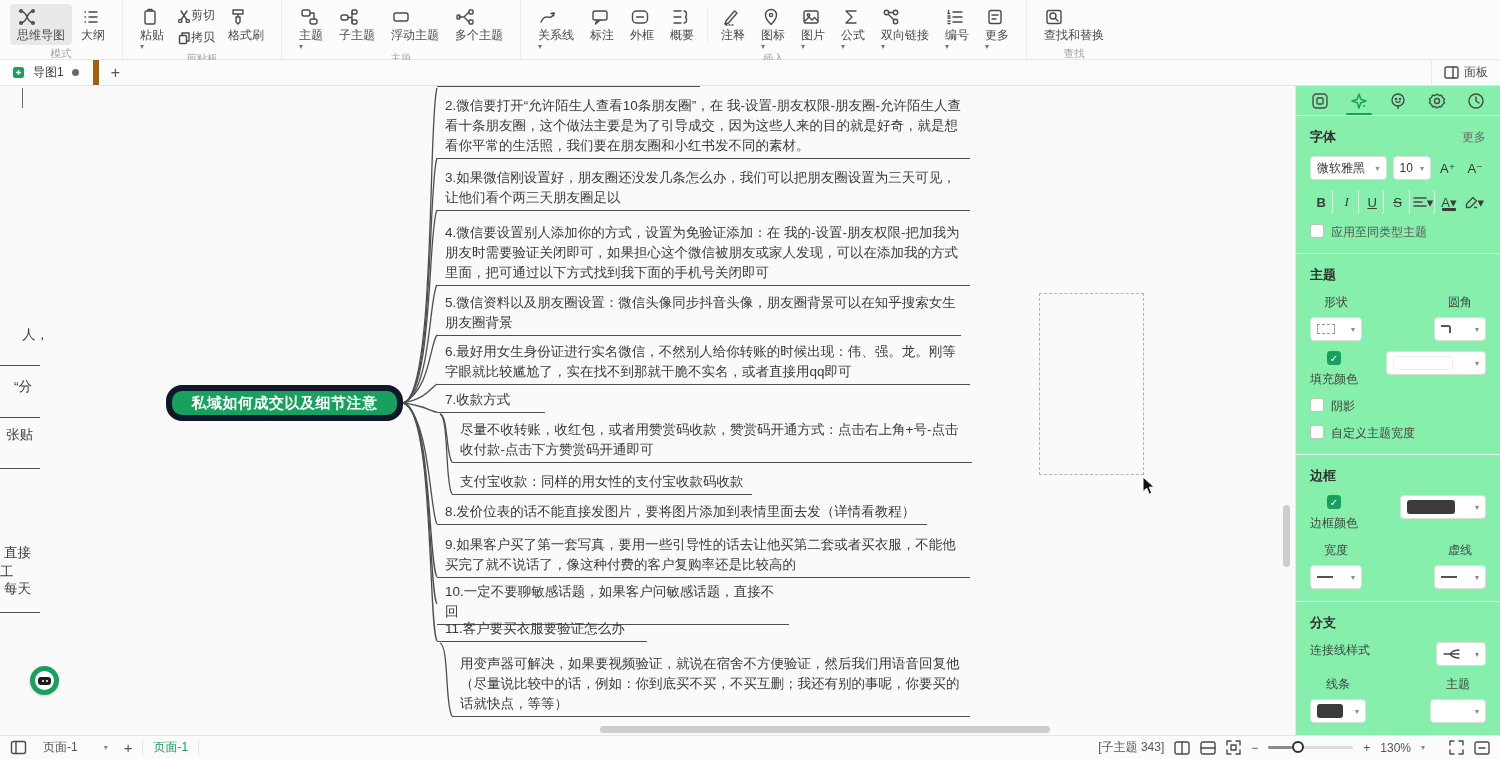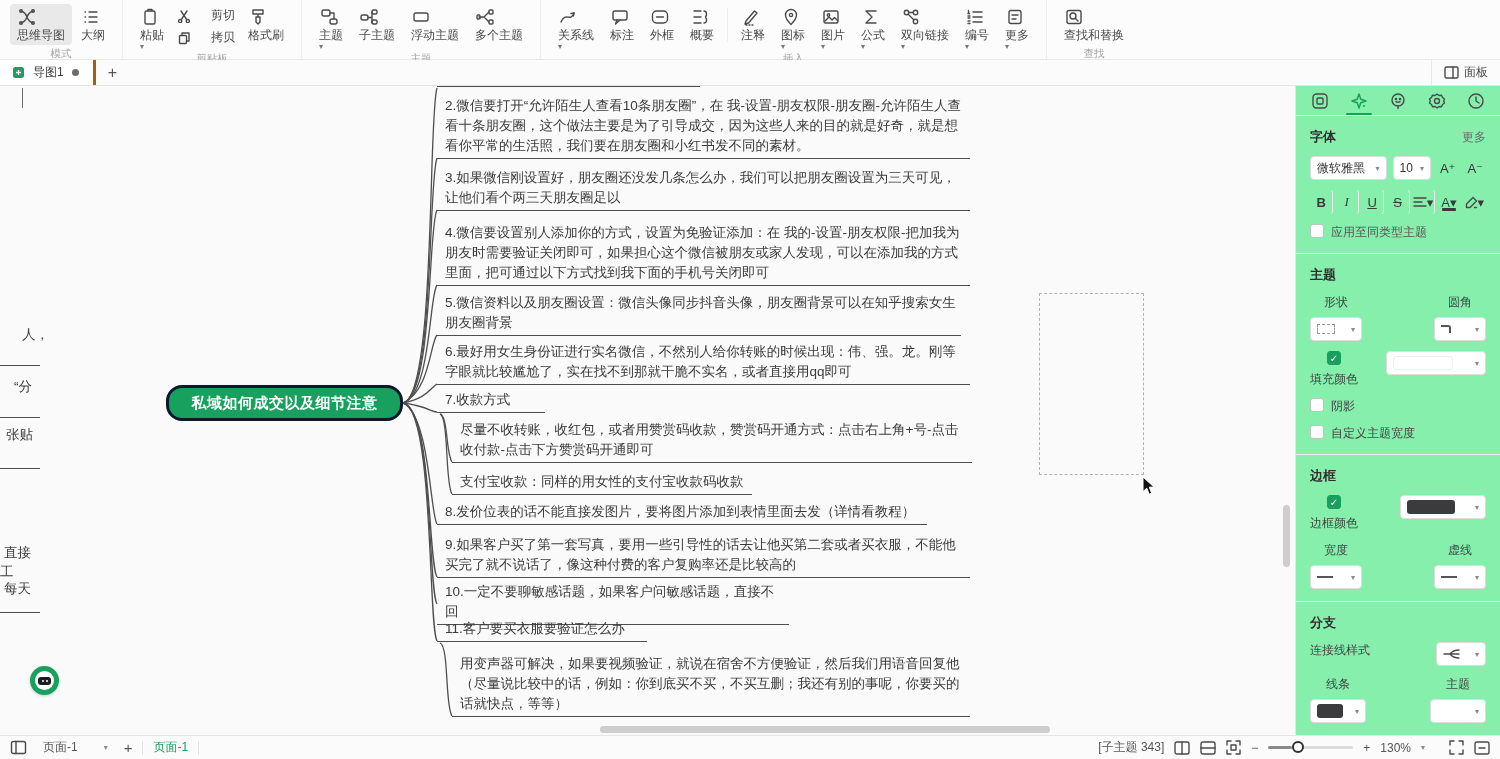--- a/index.html
+++ b/index.html
@@ -11,33 +11,33 @@
   
   .toolbar { position:absolute; top:0; left:0; width:1500px; height:60px; background:#fcfcfc; border-bottom:1px solid #e7e7e7; display:flex; }
   .tgroup { display:flex; flex-direction:column; align-items:center; padding:0 10px; position:relative; }
   .tgroup + .tgroup { border-left:1px solid #ededed; }
   .tgroup .trow { display:flex; align-items:flex-start; gap:2px; flex:1; padding-top:4px; }
   .tgroup .glabel { font-size:10.5px; color:#a3a3a3; padding:2px 0 4px; }
   .tbtn { display:flex; flex-direction:column; align-items:flex-start; justify-content:flex-start; gap:0; padding:3px 7px 1px; border-radius:4px; font-size:12px; color:#4a4a4a; cursor:default; }
   .tbtn.active { background:#e9e9e9; }
   .tbtn .caret { font-size:8px; color:#777; line-height:5px; }
   .tstack { display:flex; flex-direction:column; justify-content:center; gap:3px; padding-top:2px; }
-  .sbtn { display:flex; align-items:center; gap:20px; font-size:12px; color:#4a4a4a; padding:1px 4px; border-radius:3px;justify-content:space-between; }
+  .sbtn { display:flex; align-items:center; gap:0; font-size:12px; color:#4a4a4a; padding:1px 4px; border-radius:3px;justify-content:space-between; }
   .inner-div { width:1px; background:#ededed; align-self:stretch; margin:4px 4px 8px; }
 
   
   .tabbar { position:absolute; top:60px; left:0; width:1500px; height:26px; background:#fbfbfb; border-bottom:1px solid #e4e4e4; display:flex; align-items:center; font-size:12px; }
-  .doc-tab { height:100%; display:flex; align-items:center; gap:8px; padding:0 14px 0 12px; background:#fff; border-right:3px solid #a16207; }
+  .doc-tab { height:100%; display:flex; align-items:center; gap:8px; padding:0 14px 0 12px; background:#fff; border-right:6px solid #a16207; }
   .dirty-dot { width:7px; height:7px; border-radius:50%; background:#6b6b6b; }
   .tab-add { margin-left:12px; font-size:16px; color:#555; }
   .panel-toggle { margin-left:auto; display:flex; align-items:center; gap:5px; padding:0 12px; height:100%; border-left:1px solid #e8e8e8; color:#4a4a4a; }
 
   
   .canvas { position:absolute; top:86px; left:0; width:1295px; height:649px; background:#fafafa; overflow:hidden; }
-  .root-topic { position:absolute; left:166px; top:299px; width:237px; height:36px; background:#17a05e; border:3px solid #0f172a; border-radius:16px; color:#fff; font-weight:bold; font-size:15px; display:flex; align-items:center; justify-content:center; letter-spacing:.5px; }
+  .root-topic { position:absolute; left:166px; top:299px; width:237px; height:36px; background:#17a05e; border:6px solid #0f172a; border-radius:16px; color:#fff; font-weight:bold; font-size:15px; display:flex; align-items:center; justify-content:center; letter-spacing:.5px; }
   .topic { position:absolute; font-size:13.5px; line-height:20px; color:#3a3a3a; border-bottom:1.5px solid #4e4e4e; padding:0 2px 2px 8px; word-break:break-all; }
   .frag { position:absolute; font-size:13.5px; color:#3a3a3a; }
   .fline { position:absolute; height:0; border-bottom:1.5px solid #4e4e4e; }
   .vline { position:absolute; width:0; border-left:1.5px solid #6a6a6a; }
   .conn-svg { position:absolute; left:0; top:0; }
   .sel-rect { position:absolute; left:1039px; top:207px; width:105px; height:182px; border:1.5px dashed #b3b3b3; background:transparent; }
   .h-scroll { position:absolute; left:600px; top:640px; width:450px; height:7px; border-radius:4px; background:#cdcdcd; }
   .v-scroll { position:absolute; left:1283px; top:419px; width:7px; height:62px; border-radius:4px; background:#cdcdcd; }
   .ai-fab { position:absolute; left:30px; top:580px; width:29px; height:29px; border-radius:50%; background:#fff; border:5px solid #17a05e; display:flex; align-items:center; justify-content:center; box-shadow:0 1px 3px rgba(0,0,0,.18); }
   .ai-face { width:13px; height:8px; border-radius:3px; background:#1c1c1c; display:flex; align-items:center; justify-content:center; gap:2px; }

